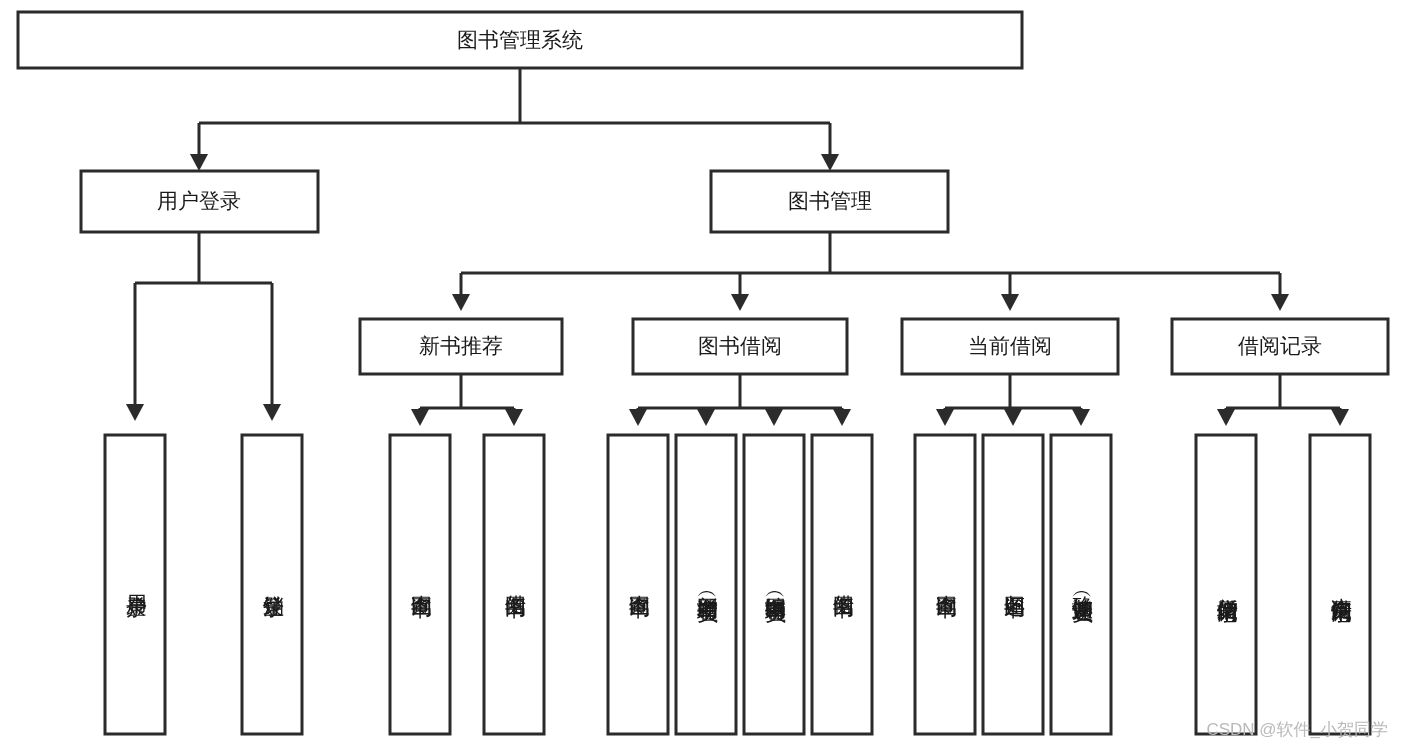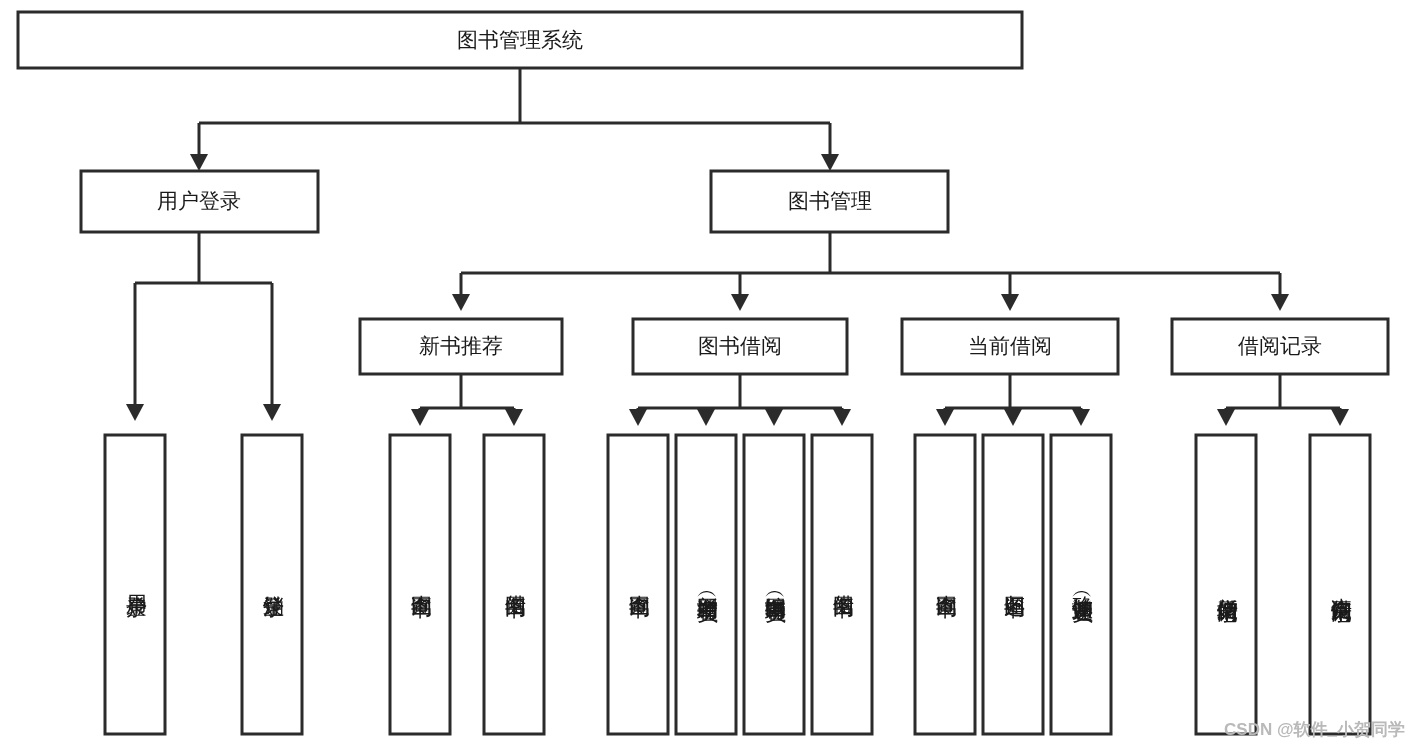--- a/index.html
+++ b/index.html
@@ -46,29 +46,28 @@
     text-anchor: middle;
     dominant-baseline: middle;
   }
   .node-label.vertical {
     writing-mode: vertical-rl;
     text-orientation: upright;
     letter-spacing: 1px;
   }
   .watermark {
     position: absolute;
-    right: 0;
+    right: 17px;
     bottom: 6px;
     font-size: 17px;
     color: #b9b9b9;
     font-family: "Liberation Sans", "DejaVu Sans", sans-serif;
     white-space: nowrap;
     pointer-events: none;
     user-select: none;
-    font-weight: bold;
   }
 </style>
 </head>
 <body>
 
 <div id="diagram-root">
 
   <svg class="flow" viewBox="0 0 1405 747" xmlns="http://www.w3.org/2000/svg">
 
     <defs>

